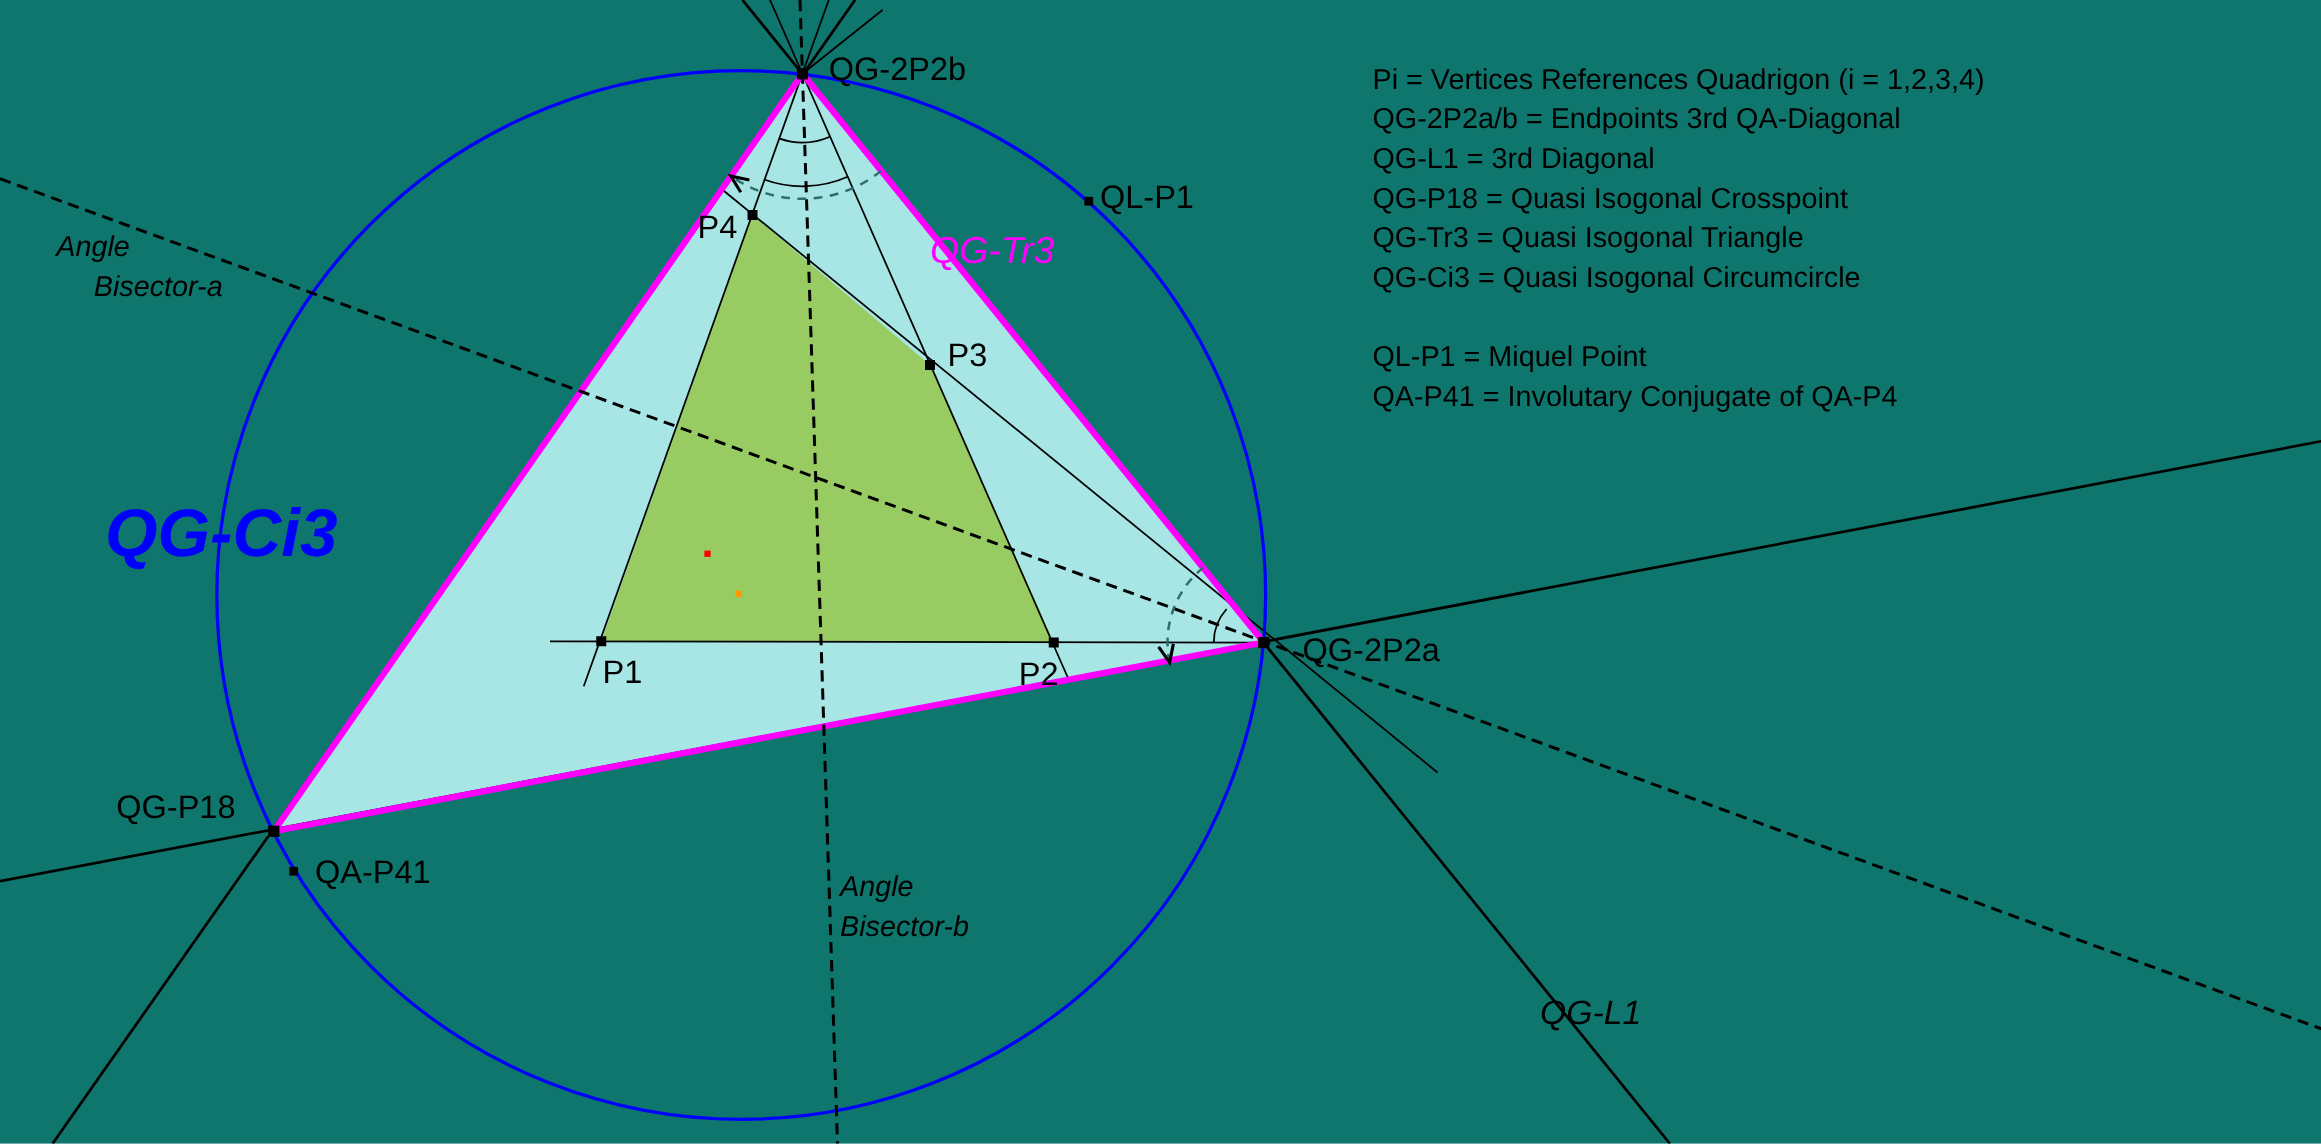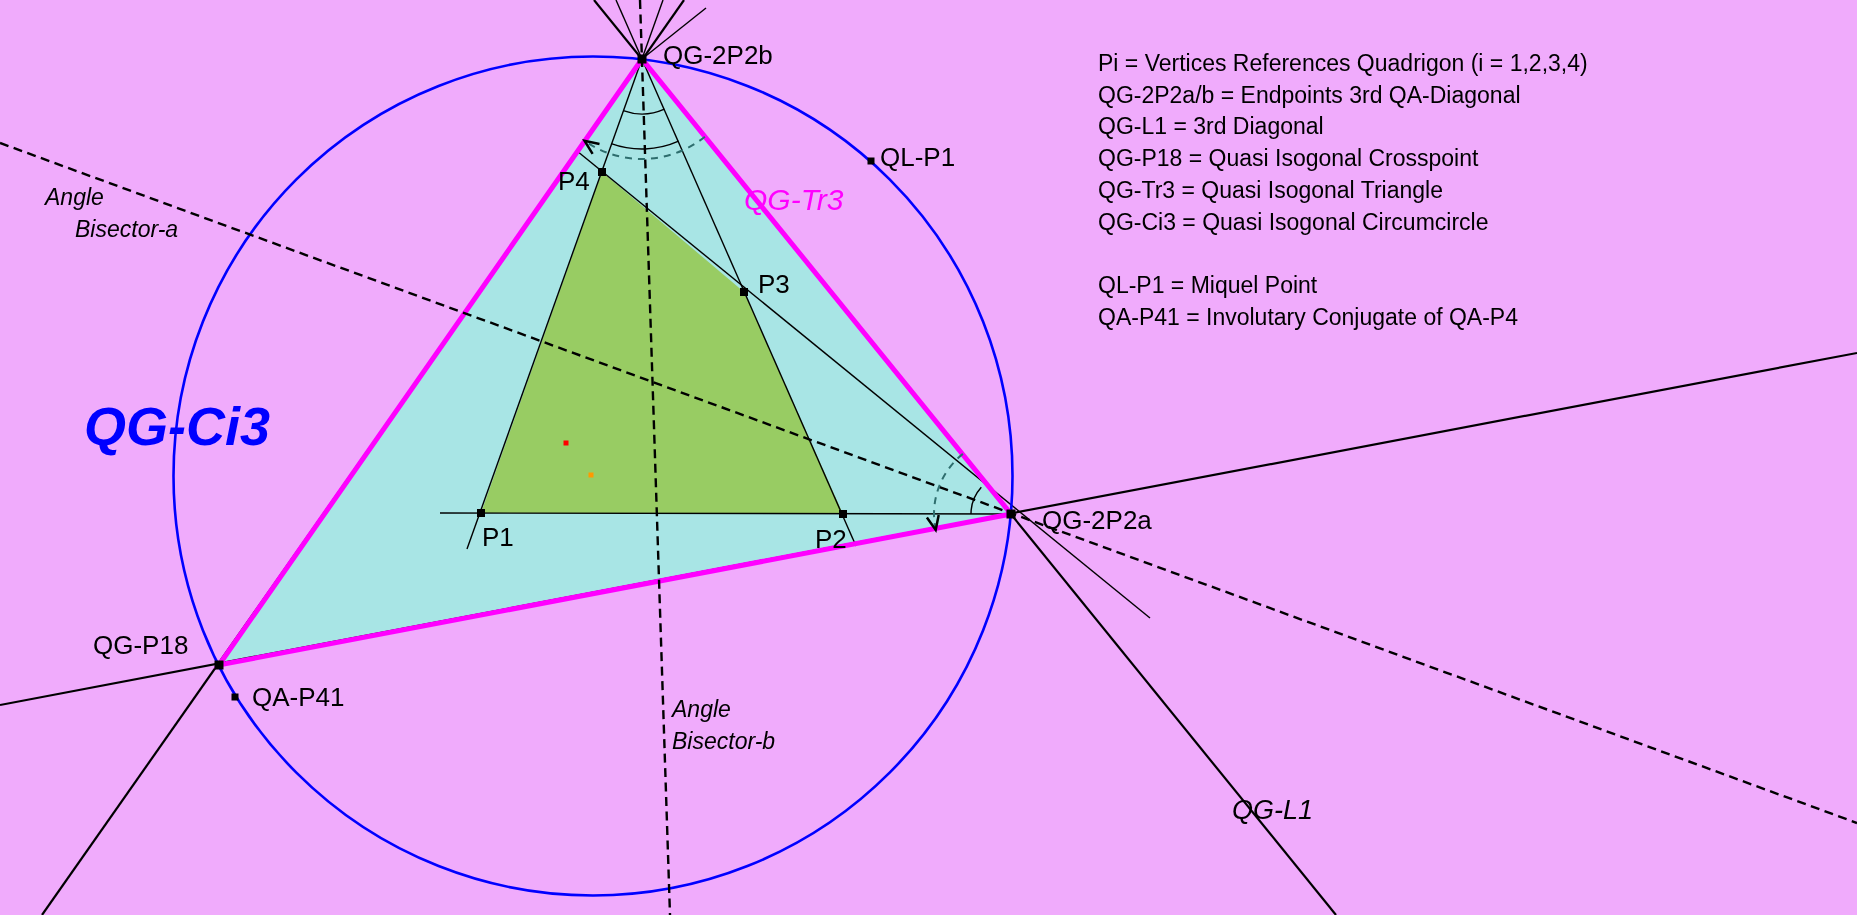--- a/index.html
+++ b/index.html
@@ -1,16 +1,16 @@
 <!DOCTYPE html>
 <html style="--blue: #0000FF; --magenta: #FF00FF; --cyan_fill: #A8E5E5; --green_fill: #98CC63; --teal: #2E6E6E; --red: #FF0000; --orange: #FF9900; --black: #000000;"><head>
 <meta charset="utf-8">
 <style>
   html,body{margin:0;padding:0;background:#fff;}
-  .stage{position:relative;width:1857px;height:915px;background:#f0abfc;overflow:hidden;
+  .stage{position:relative;width:1857px;height:915px;background:#0f766e;overflow:hidden;
          font-family:"Liberation Sans",sans-serif;}
   svg{display:block;}
   .fill-tri{fill:var(--cyan_fill);stroke:none;}
   .fill-quad{fill:var(--green_fill);stroke:none;}
   .thin{stroke:var(--black);stroke-width:1.4;fill:none;}
   .side{stroke:var(--black);stroke-width:2.2;fill:none;}
   .dashed{stroke:var(--black);stroke-width:2.4;fill:none;stroke-dasharray:9 5.5;}
   .circle{stroke:var(--blue);stroke-width:2.6;fill:none;}
   .magenta-outline{stroke:var(--magenta);stroke-width:5;fill:none;stroke-linejoin:miter;}
   .arc-thin{stroke:var(--black);stroke-width:1.4;fill:none;}

